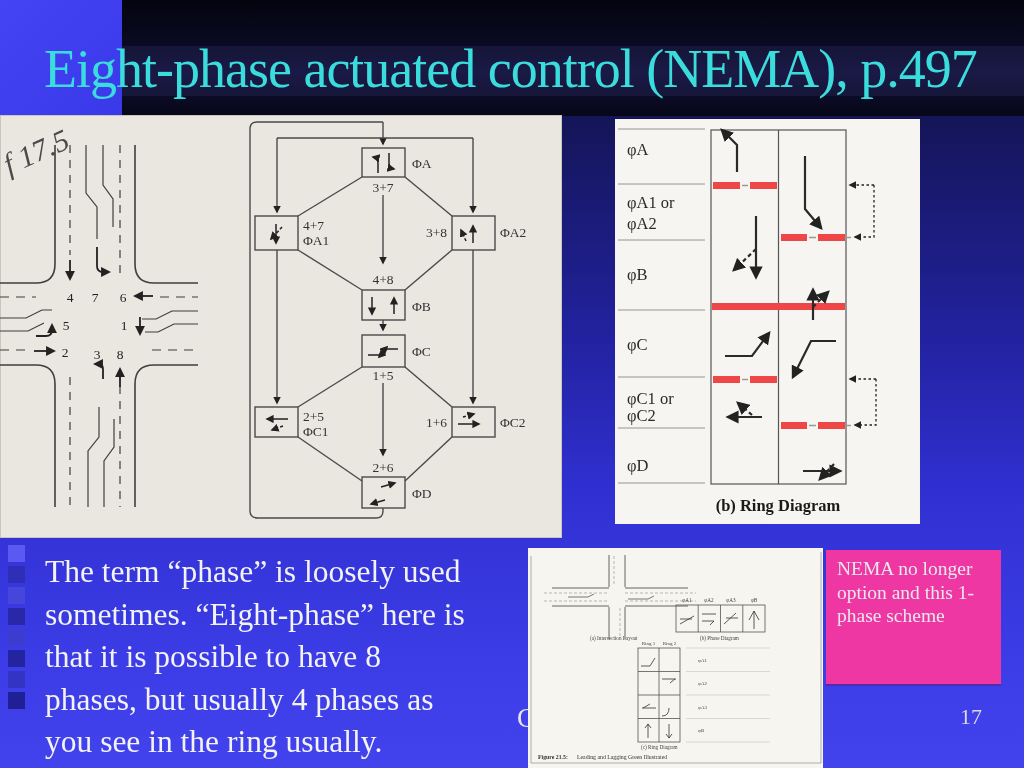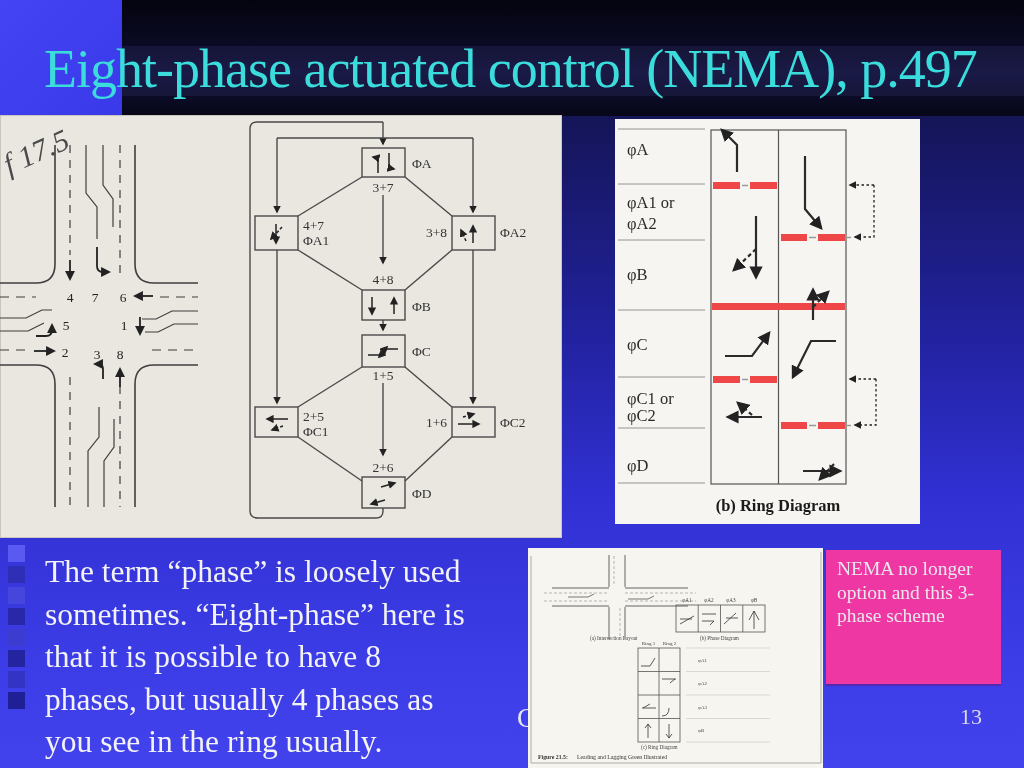--- a/index.html
+++ b/index.html
@@ -354,19 +354,19 @@
       <text x="170" y="184">φB</text>
     </g>
     <text x="113" y="201" font-size="5.2" fill="#444">(c) Ring Diagram</text>
 
     <text x="10" y="211" font-size="5.8" font-weight="700" fill="#333">Figure 21.5:</text>
     <text x="49" y="211" font-size="5.8" fill="#333">Leading and Lagging Green Illustrated</text>
   </svg>
 
   <div class="note-box">
     <div>NEMA no longer</div>
-    <div>option and this 3-</div>
+    <div>option and this 1-</div>
     <div>phase scheme</div>
   </div>
 
-  <div class="page-number">13</div>
+  <div class="page-number">17</div>
 
 </div>
 
 </body></html>

